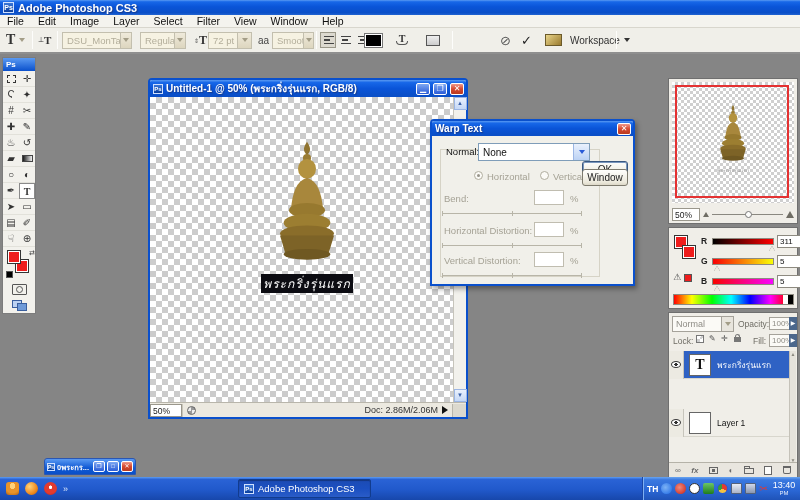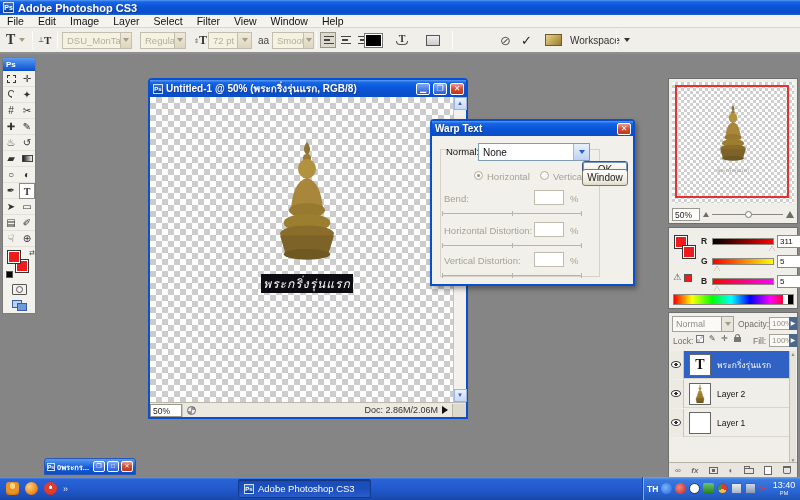--- a/index.html
+++ b/index.html
@@ -538,31 +538,20 @@
 
     <div class="layer-row selected" style="top:38px">
       <span class="eye-cell">
           <span class="eye"></span>
         </span>
       <span class="layer-thumb">
           <span class="t-glyph">T</span>
         </span>
       <span class="layer-name">พระกริ่งรุ่นแรก</span>
     </div>
-    <div class="layer-row" style="top:67px">
-      <span class="eye-cell">
-          <span class="eye"></span>
-        </span>
-      <span class="layer-thumb checker-sm">
-        <svg style="width:12px;height:20px" viewBox="0 0 80 140">
-            <use href="#buddha-shape"></use>
-          </svg>
-      </span>
-      <span class="layer-name">Layer 2</span>
-    </div>
     <div class="layer-row" style="top:96px">
       <span class="eye-cell">
           <span class="eye"></span>
         </span>
       <span class="layer-thumb checker-sm"></span>
       <span class="layer-name">Layer 1</span>
     </div>
     <div class="layers-scroll">
         <span>▲</span>
         <span>▼</span>

